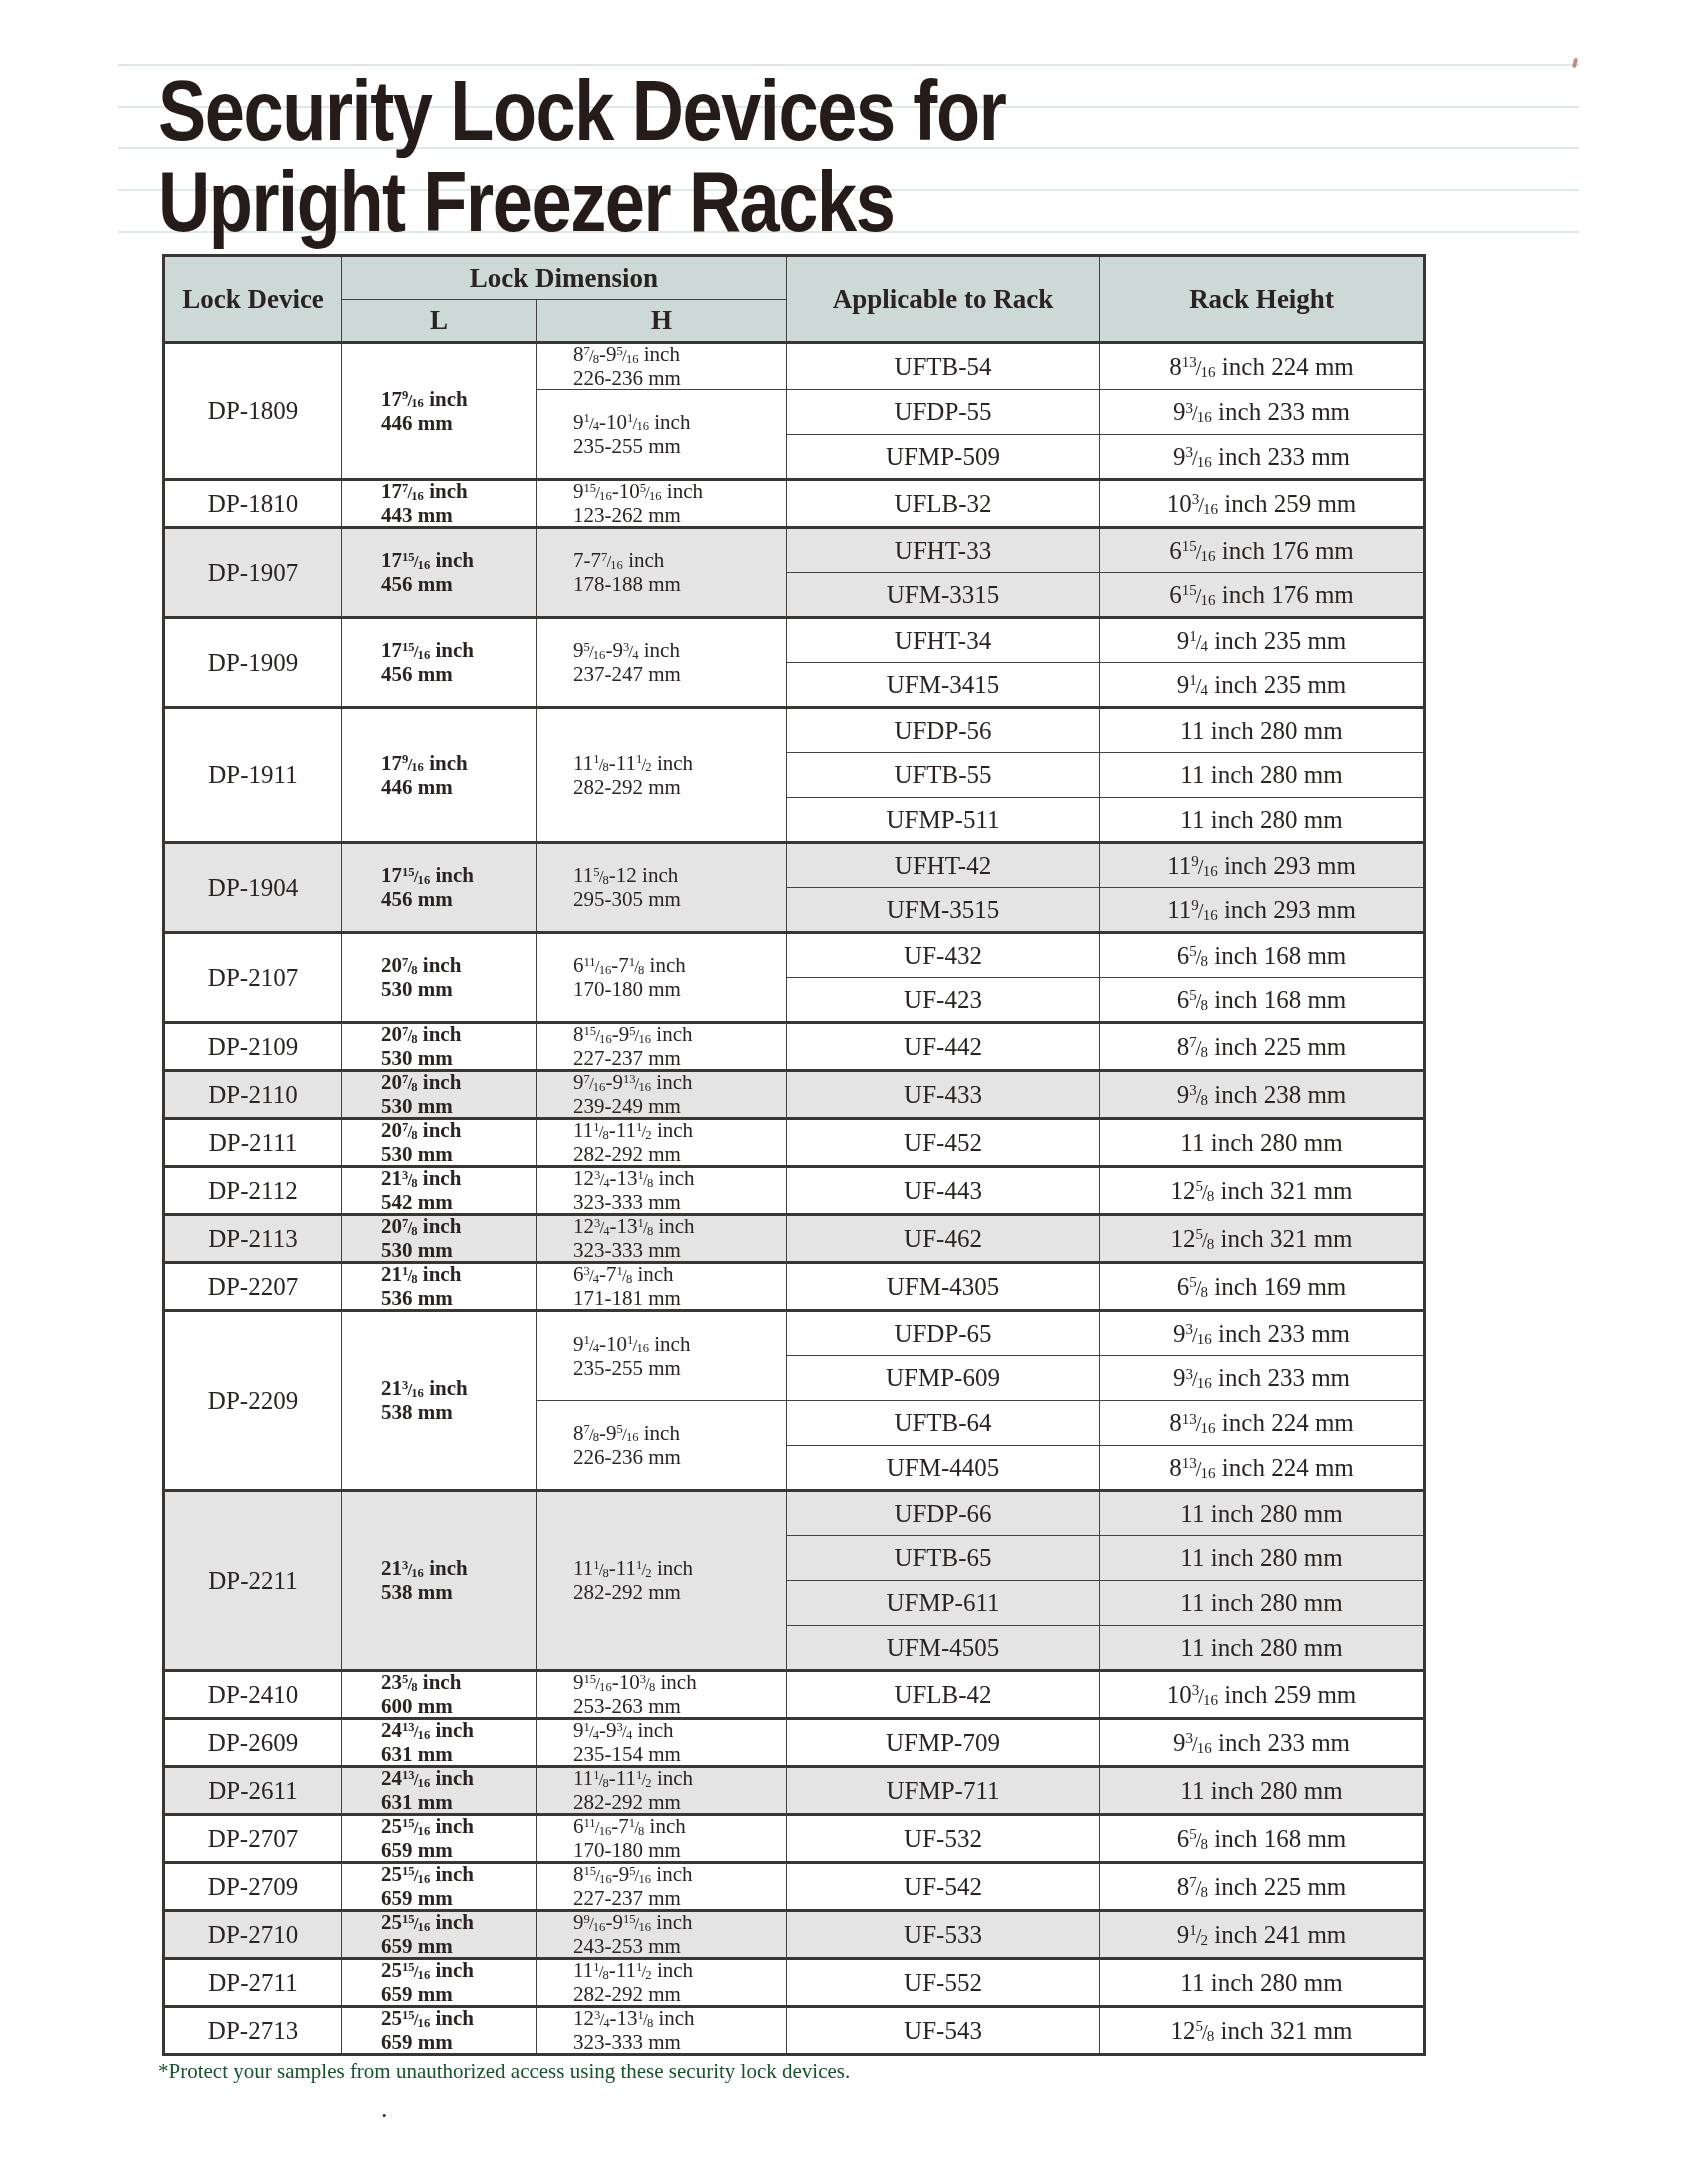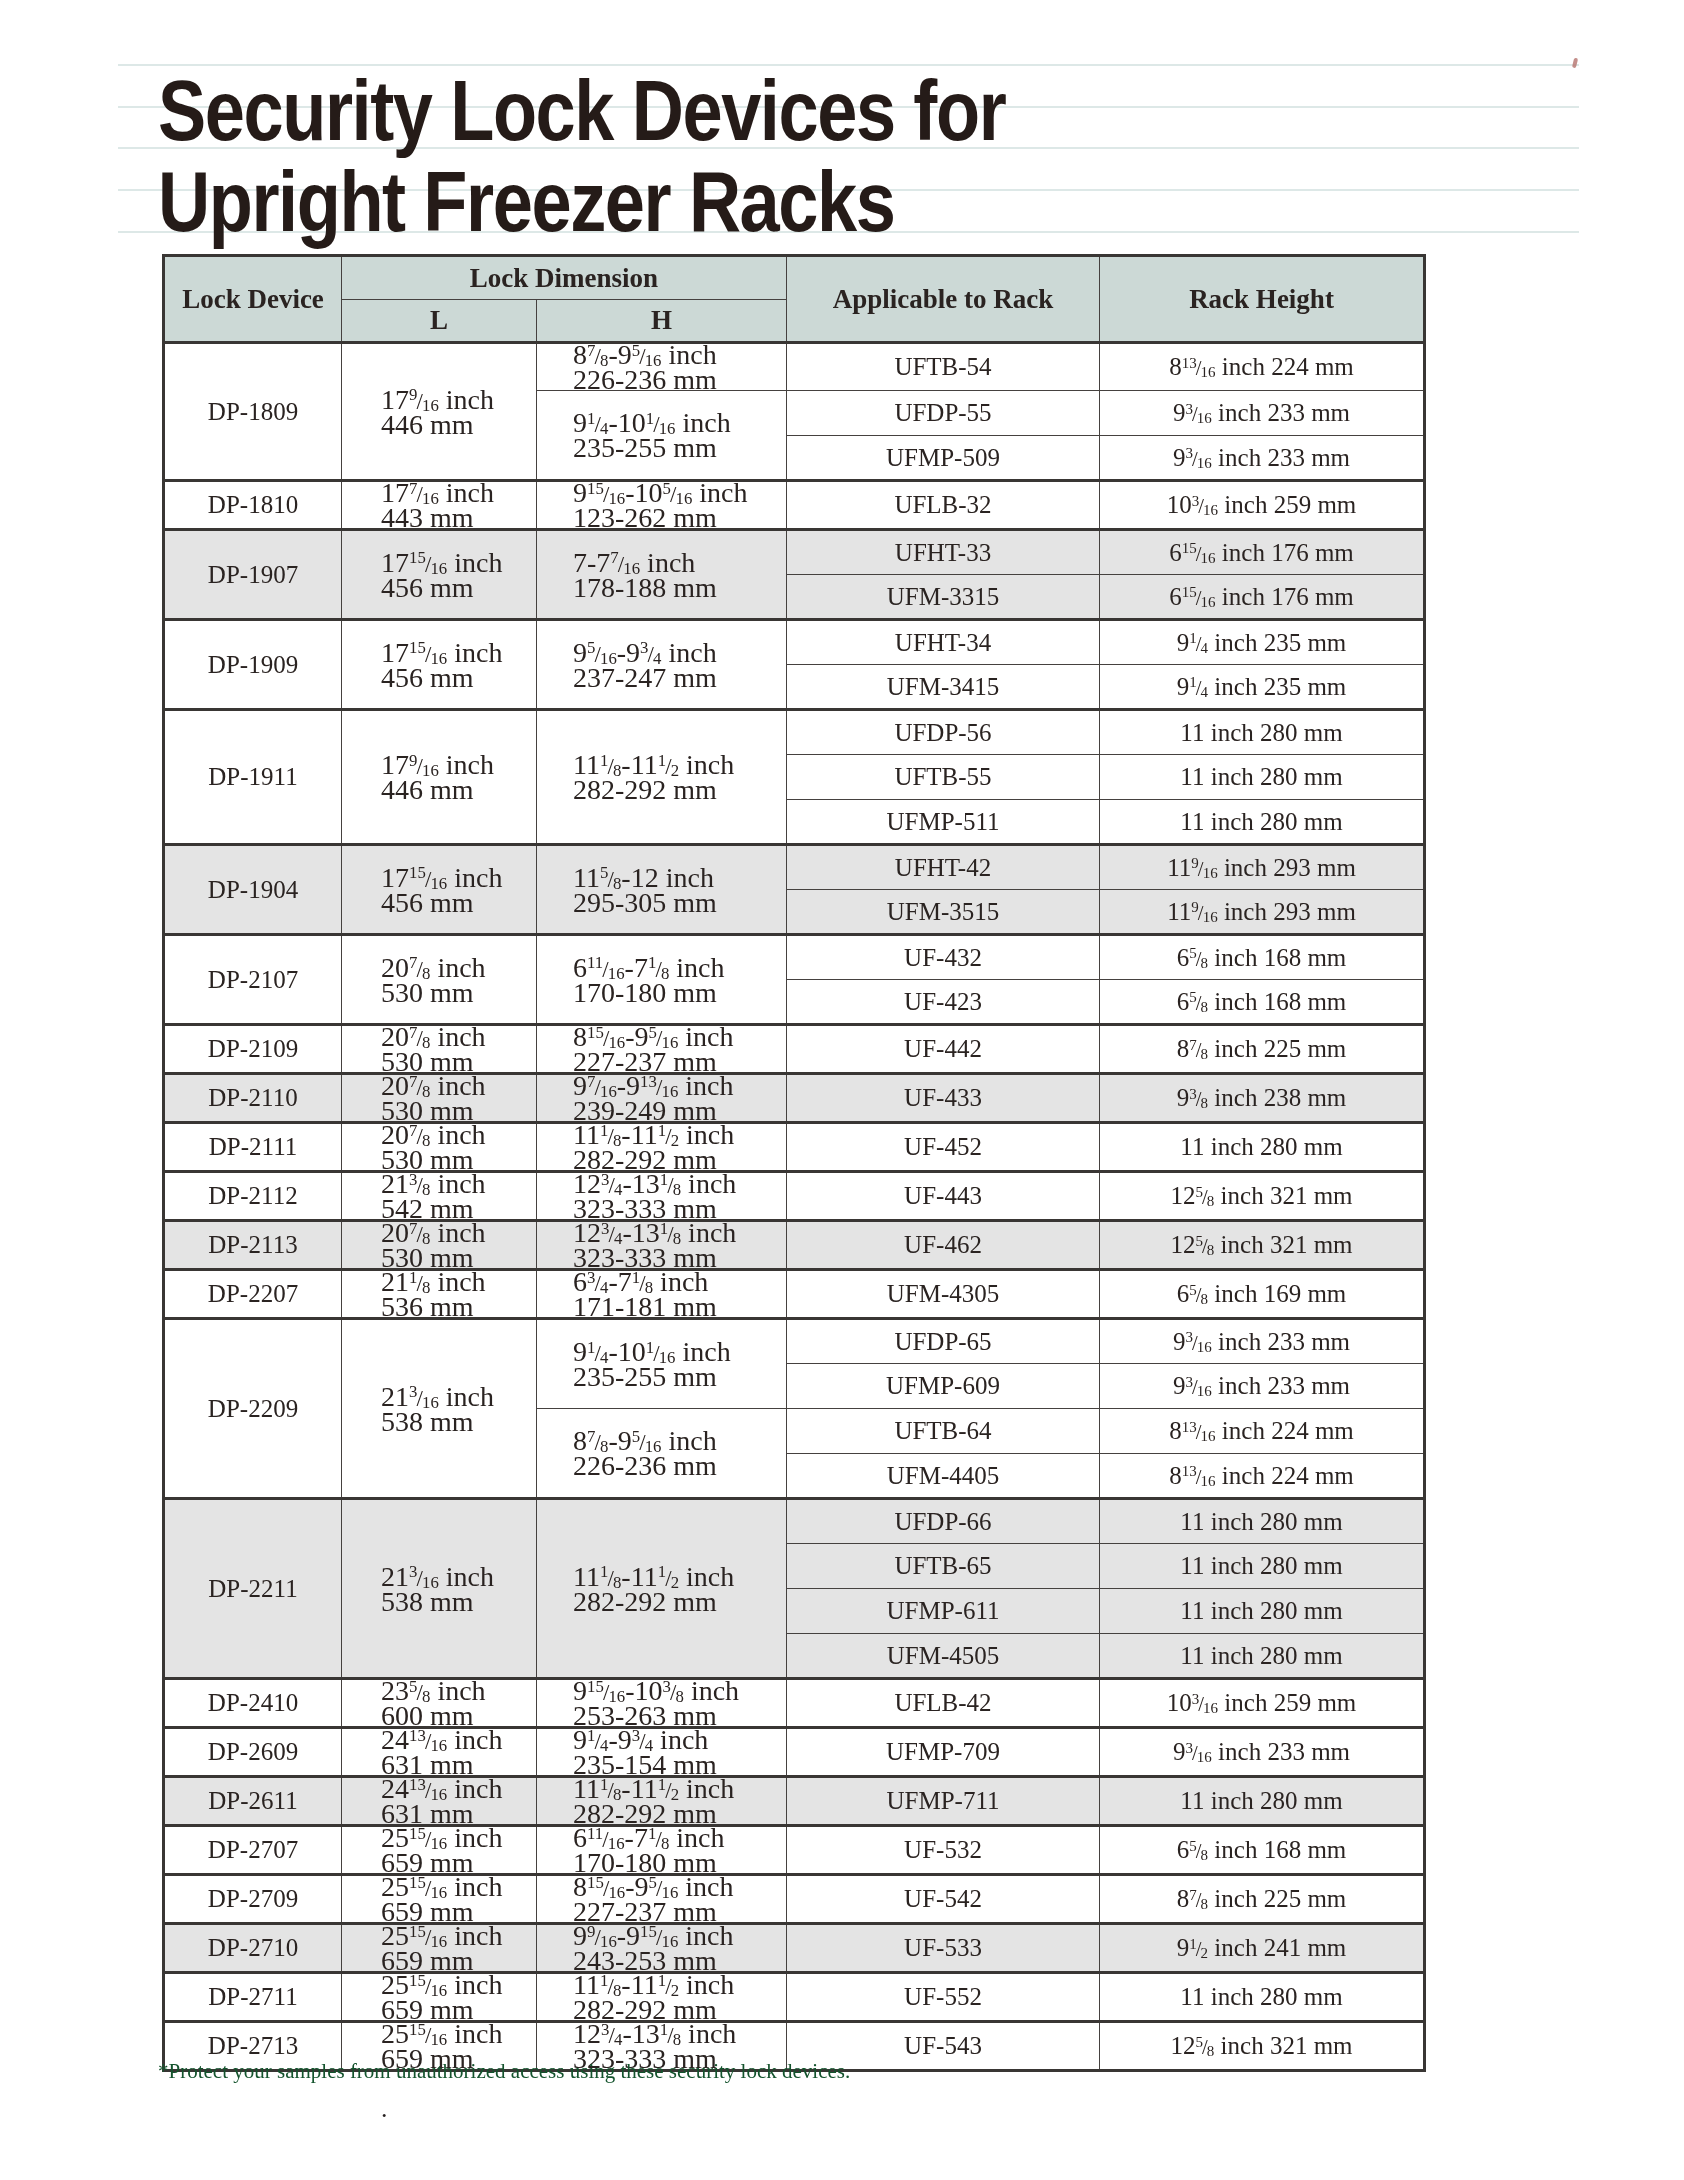--- a/index.html
+++ b/index.html
@@ -33,22 +33,22 @@
     text-align:center;vertical-align:middle;color:#2a2321;
   }
   .lock-table thead tr.tier1{height:44px;}
   .lock-table thead tr.tier2{height:43px;}
   .lock-table thead th{border-bottom-width:1.7px;}
   .lock-table tbody tr{height:45px;}
   .lock-table tbody tr.single{height:46px;}
   .lock-table tbody tr.group-start td{border-top:3.4px solid #393634;}
   .lock-table tbody tr.shaded td{background:#e4e4e4;}
   td.device,td.rack,td.height{text-align:center;vertical-align:middle;font-size:25px;}
-  td.ldim,td.hdim{vertical-align:middle;font-size:28px;line-height:21px;}
-  td.ldim{padding-left:39px;}
+  td.ldim,td.hdim{vertical-align:middle;font-size:21px;line-height:21px;}
+  td.ldim{padding-left:39px;font-weight:bold;}
   td.hdim{padding-left:36px;}
   .dim-line{white-space:nowrap;}
   
   .fr{white-space:nowrap;}
   .fr .n{font-size:.60em;position:relative;top:-.50em;letter-spacing:0;}
   .fr .s{font-size:.82em;margin:0 -0.9px;}
   .fr .d{font-size:.60em;position:relative;top:.14em;}
   
   .footnotes{
     position:absolute;left:158px;top:2031px;

